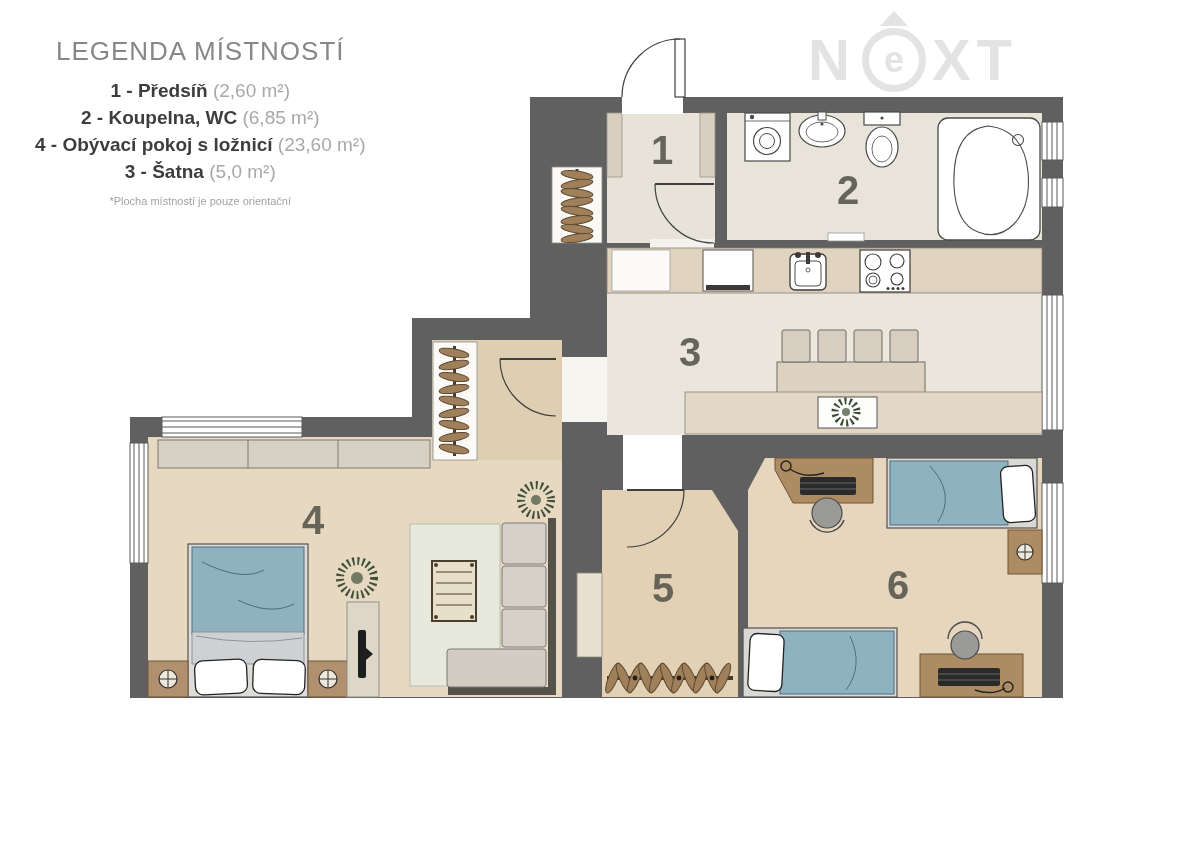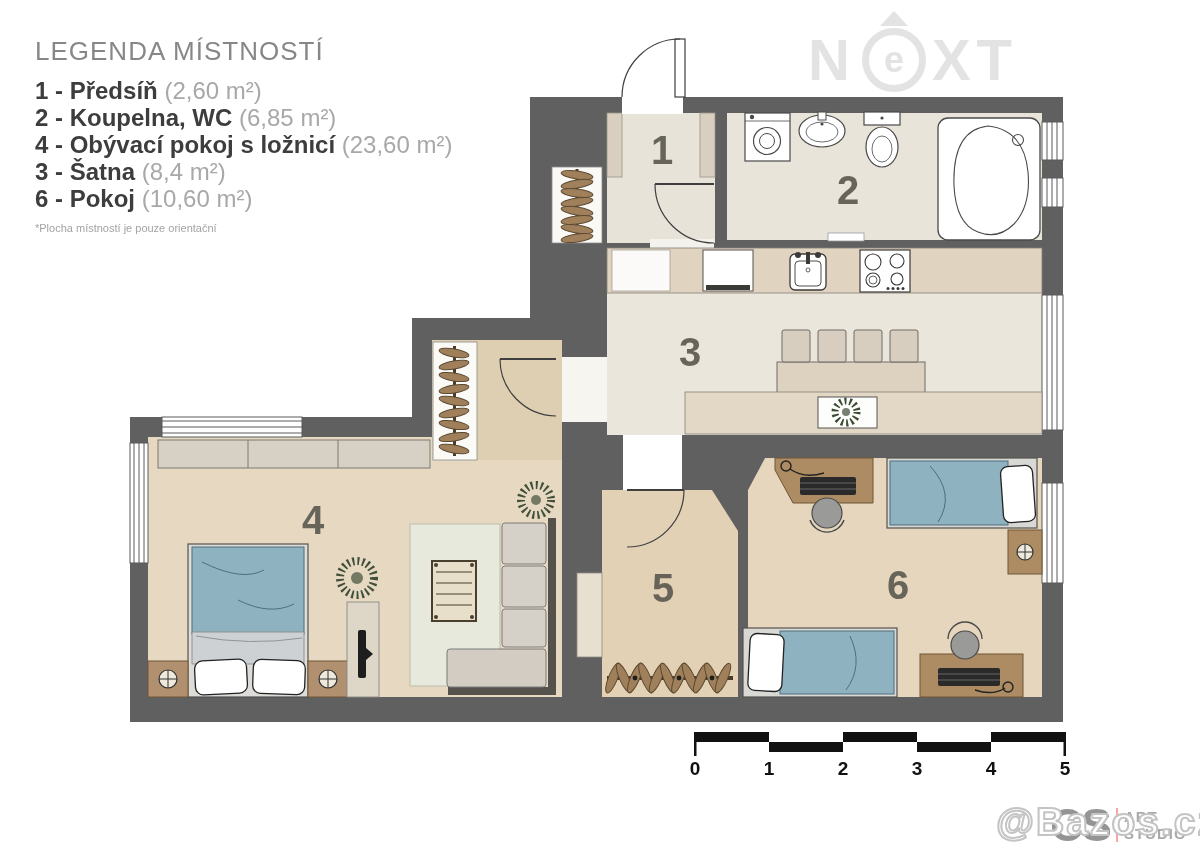--- a/index.html
+++ b/index.html
@@ -1,22 +1,22 @@
 <!DOCTYPE html>
 <html><head>
 <meta charset="utf-8">
 <style>
   html,body{margin:0;padding:0;background:#ffffff;}
-  .page{position:relative;width:1200px;height:848px;background:#ffffff;overflow:hidden;
-        font-family:"Liberation Sans",sans-serif;}
+  .page{position:relative;width:1200px;height:698px;background:#ffffff;overflow:hidden;
+        font-family:"Liberation Sans",sans-serif;text-align:center;}
   
   .legend{position:absolute;left:35px;top:36px;}
   .legend-title{font-size:26px;color:#878787;font-weight:400;letter-spacing:1px;}
   .legend-items{margin-top:10px;}
-  .legend-item{font-size:24px;line-height:27px;white-space:nowrap;}
+  .legend-item{font-size:19px;line-height:27px;white-space:nowrap;}
   .legend-item .lbl{font-weight:bold;color:#3d3d3d;}
   .legend-item .area{color:#a8a8a8;font-weight:400;}
   .legend-foot{margin-top:10px;font-size:11px;color:#a3a3a3;}
   
   .next{position:absolute;left:808px;top:26px;display:flex;align-items:center;
         color:#e3e3e3;font-weight:800;letter-spacing:6px;font-size:58px;}
   .next .ne{position:relative;display:inline-flex;align-items:center;justify-content:center;
         width:50px;height:50px;border:7px solid #e3e3e3;border-radius:50%;margin:0 6px;}
   .next .ne span{font-size:36px;letter-spacing:0;line-height:1;}
   .next .caret{position:absolute;top:-24px;left:50%;transform:translateX(-50%);
@@ -39,22 +39,21 @@
 <body>
 
 <div class="page">
 
   <div class="legend">
     <div class="legend-title">LEGENDA MÍSTNOSTÍ</div>
     <div class="legend-items">
       <div class="legend-item"><span class="lbl">1 - Předsíň</span> <span class="area">(2,60 m²)</span></div>
       <div class="legend-item"><span class="lbl">2 - Koupelna, WC</span> <span class="area">(6,85 m²)</span></div>
       <div class="legend-item"><span class="lbl">4 - Obývací pokoj s ložnicí</span> <span class="area">(23,60 m²)</span></div>
-      <div class="legend-item"><span class="lbl">3 - Šatna</span> <span class="area">(8,4 m²)</span></div>
-      <div class="legend-item"><span class="lbl">6 - Pokoj</span> <span class="area">(10,60 m²)</span></div>
+      <div class="legend-item"><span class="lbl">3 - Šatna</span> <span class="area">(5,0 m²)</span></div>
     </div>
     <div class="legend-foot">*Plocha místností je pouze orientační</div>
   </div>
 
   <div class="next">
     <span>N</span>
       <span class="ne">
         <i class="caret"></i>
         <span>e</span>
       </span>

